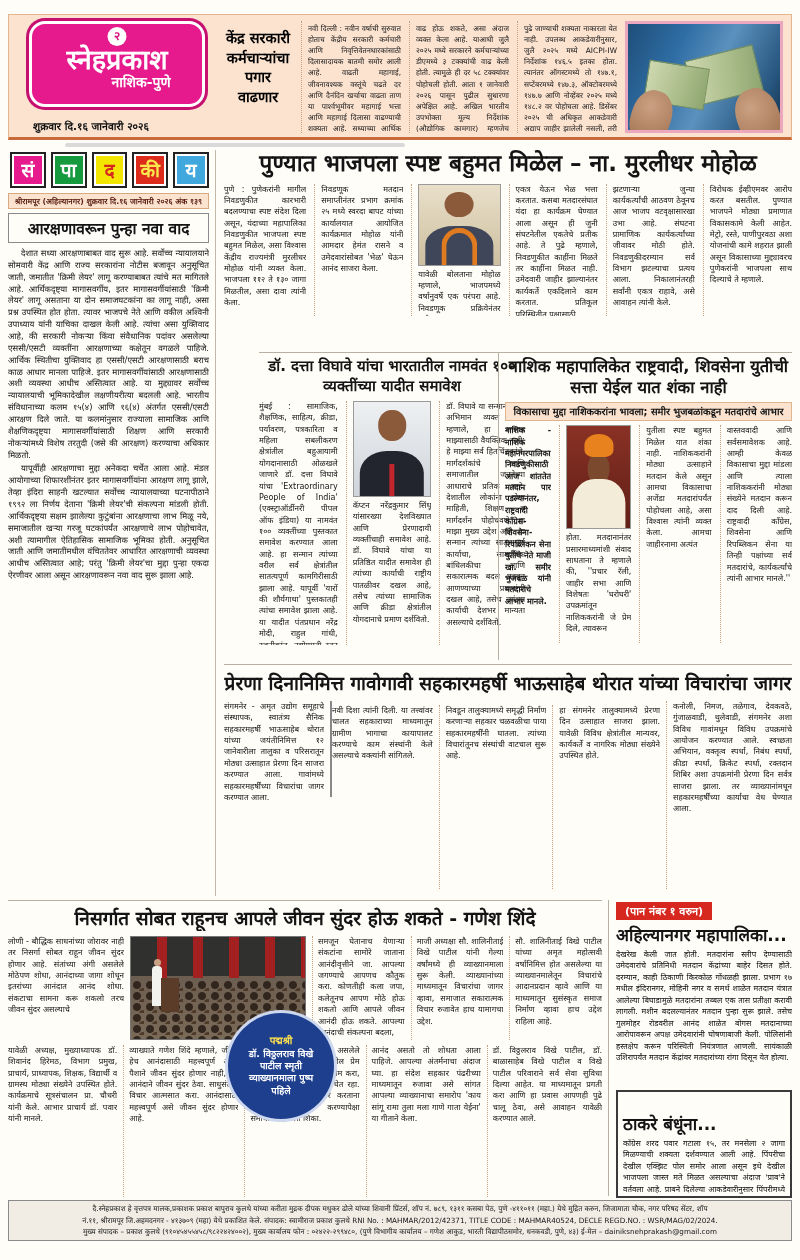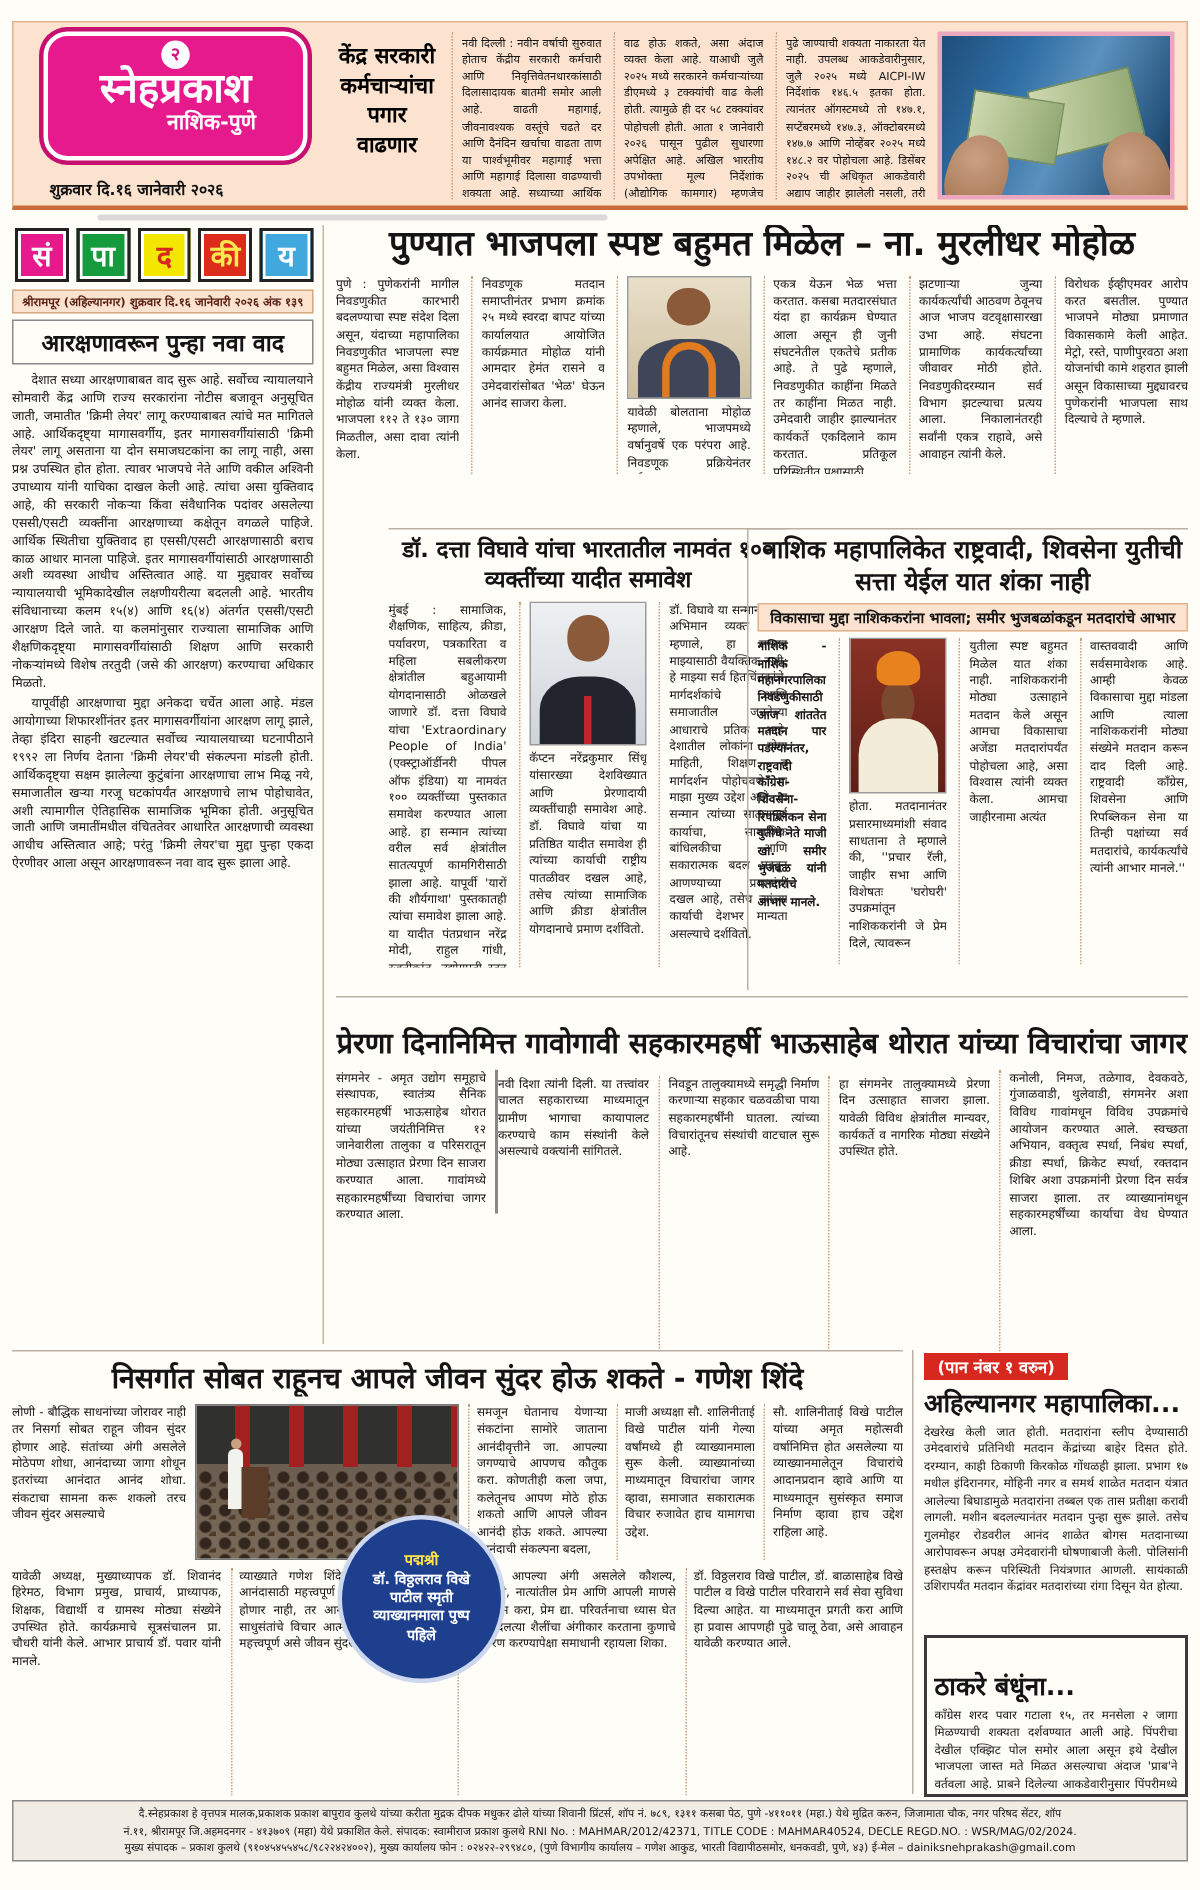--- a/index.html
+++ b/index.html
@@ -90,21 +90,21 @@
   
   .nashik { position:absolute; left:498px; top:352px; width:294px; height:308px; padding:4px 0 0 6px; }
   .nk-head { font-size:16.5px; font-weight:800; text-align:center; line-height:1.25; margin-bottom:4px; }
   .nk-sub { background:#fbe3d0; border:1px solid #e0b48c; font-size:9.8px; font-weight:700; text-align:center;
             padding:2px 1px; margin-bottom:4px; }
   .nk-cols { height:218px; }
   .nk-cols > div { flex:1; }
   .nk-cols > .narrow { flex:0 0 46px;font-weight:bold; }
 
   
-  .thorat { position:absolute; left:224px; top:664px; width:568px; height:232px; padding-top:17px; }
+  .thorat { position:absolute; left:224px; top:664px; width:568px; height:232px; padding-top:5px; }
   .th-head { font-size:19px; font-weight:800; text-align:center; white-space:nowrap; overflow:hidden; margin-bottom:5px; }
   .th-row { display:flex; gap:6px; height:188px; overflow:hidden; }
   .th-left { flex:0 0 100px; }
   .th-mid { flex:0 0 330px; display:flex; flex-direction:row; }
   .th-right { flex:1; border-left:1px dotted #c9a07e; padding-left:6px; }
   .group-photo { height:96px; border:1px solid #888; position:relative; overflow:hidden;
                  background:linear-gradient(#f3efe4 0%,#f3efe4 34%,#dfe6d2 34%,#cfd9bd 60%,#bcae95 60%,#a59578 100%); }
   .g-portrait { position:absolute; top:6%; width:13%; height:48%; background:linear-gradient(#6fae63,#e9e6da 70%); border:2px solid #caa84c; }
   .gp1 { left:26%; } .gp2 { left:56%; }
   .crowd-heads { position:absolute; bottom:28%; left:0; right:0; height:16%;
@@ -285,20 +285,21 @@
         </div>
       </div>
       <div class="bt c">समजून घेतानाच येणाऱ्या संकटांना सामोरे जाताना आनंदीवृत्तीने जा. आपल्या जगण्याचे आपणच कौतुक करा. कोणतीही कला जपा, कलेतूनच आपण मोठे होऊ शकतो आणि आपले जीवन आनंदी होऊ शकते. आपल्या आनंदाची संकल्पना बदला,</div>
       <div class="bt c">माजी अध्यक्षा सौ. शालिनीताई विखे पाटील यांनी गेल्या वर्षांमध्ये ही व्याख्यानमाला सुरू केली. व्याख्यानांच्या माध्यमातून विचारांचा जागर व्हावा, समाजात सकारात्मक विचार रुजावेत हाच यामागचा उद्देश.</div>
       <div class="bt c">सौ. शालिनीताई विखे पाटील यांच्या अमृत महोत्सवी वर्षानिमित्त होत असलेल्या या व्याख्यानमालेतून विचारांचे आदानप्रदान व्हावे आणि या माध्यमातून सुसंस्कृत समाज निर्माण व्हावा हाच उद्देश राहिला आहे.</div>
     </div>
     <div class="sh-row2">
       <div class="bt">यावेळी अध्यक्ष, मुख्याध्यापक डॉ. शिवानंद हिरेमठ, विभाग प्रमुख, प्राचार्य, प्राध्यापक, शिक्षक, विद्यार्थी व ग्रामस्थ मोठ्या संख्येने उपस्थित होते. कार्यक्रमाचे सूत्रसंचालन प्रा. चौधरी यांनी केले. आभार प्राचार्य डॉ. पवार यांनी मानले.</div>
       <div class="bt">व्याख्याते गणेश शिंदे म्हणाले, जीवन हेच आनंदासाठी महत्त्वपूर्ण आहे. पैशाने जीवन सुंदर होणार नाही, तर आनंदाने जीवन सुंदर ठेवा. साधुसंतांचे विचार आत्मसात करा. आनंदासाठी महत्त्वपूर्ण असे जीवन सुंदर होणार आहे.</div>
       <div class="bt">पाहिजे. आपल्या अंगी असलेले कौशल्य, नातीगोती, नात्यांतील प्रेम आणि आपली माणसे जपा. प्रेम करा, प्रेम द्या. परिवर्तनाचा ध्यास घेत रहा. बदलत्या शैलींचा अंगीकार करताना कुणाचे अनुकरण करण्यापेक्षा समाधानी रहायला शिका.</div>
+      <div class="bt">आनंद असतो तो शोधता आला पाहिजे. आपल्या अंतर्मनाचा अंदाज घ्या. हा संदेश सहकार पंढरीच्या माध्यमातून रुजावा असे सांगत आपल्या व्याख्यानाचा समारोप 'काय सांगू रामा तुला मला गाणे गाता येईना' या गीताने केला.</div>
       <div class="bt">डॉ. विठ्ठलराव विखे पाटील, डॉ. बाळासाहेब विखे पाटील व विखे पाटील परिवाराने सर्व सेवा सुविधा दिल्या आहेत. या माध्यमातून प्रगती करा आणि हा प्रवास आपणही पुढे चालू ठेवा, असे आवाहन यावेळी करण्यात आले.</div>
     </div>
     <div class="badge-circle">
       <div class="badge-top">पद्मश्री</div>
       <div class="badge-rest">डॉ. विठ्ठलराव विखे पाटील स्मृती व्याख्यानमाला पुष्प पहिले</div>
     </div>
   </div>
 
   <div class="continued">
     <div class="cont-tag">(पान नंबर १ वरुन)</div>

